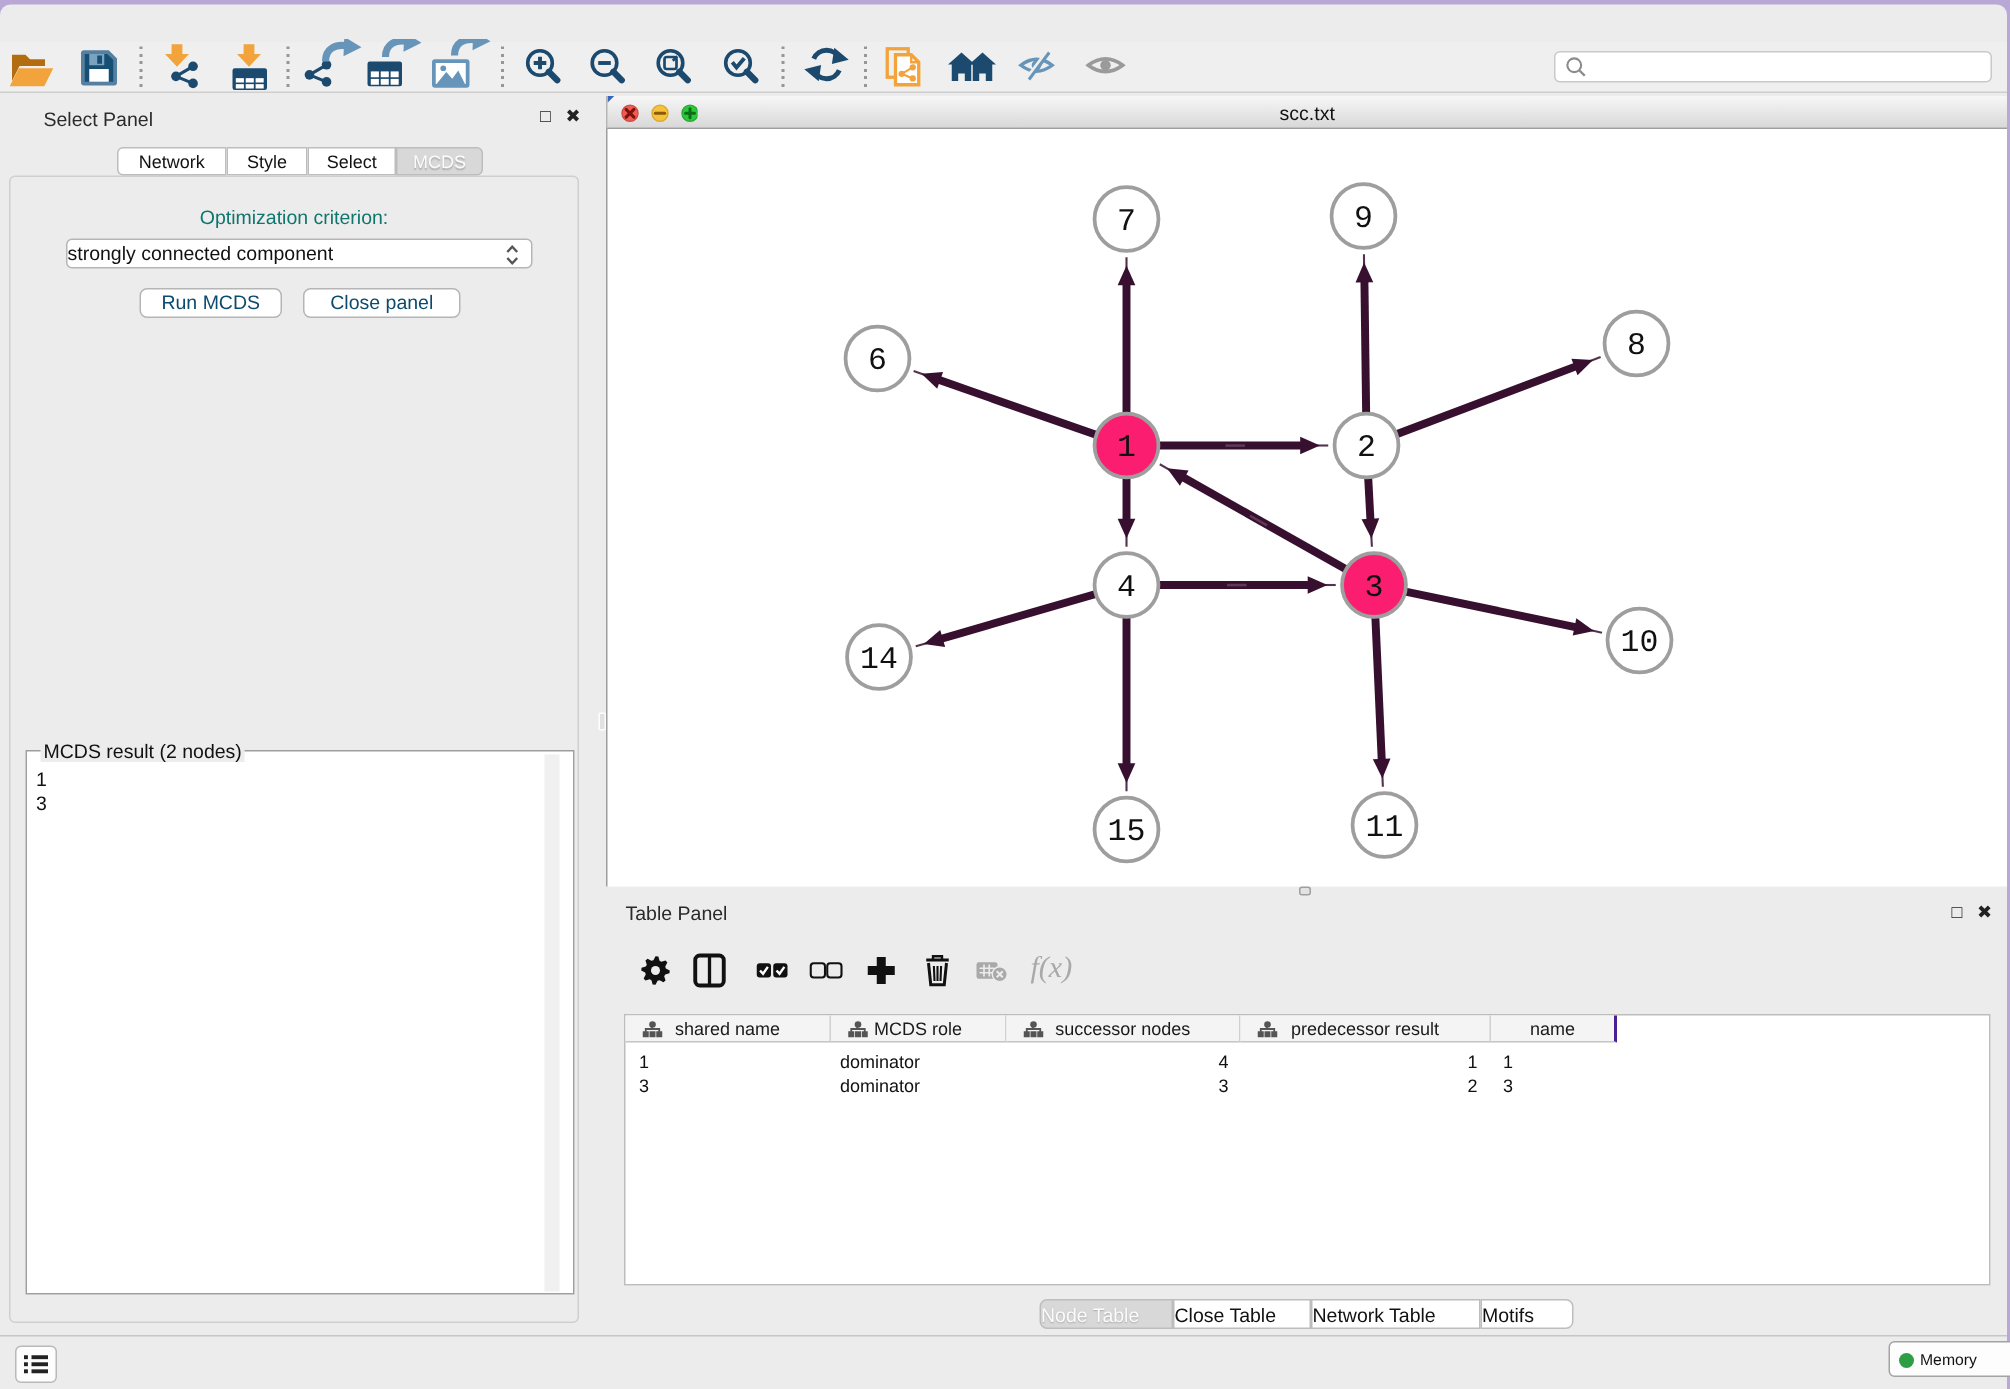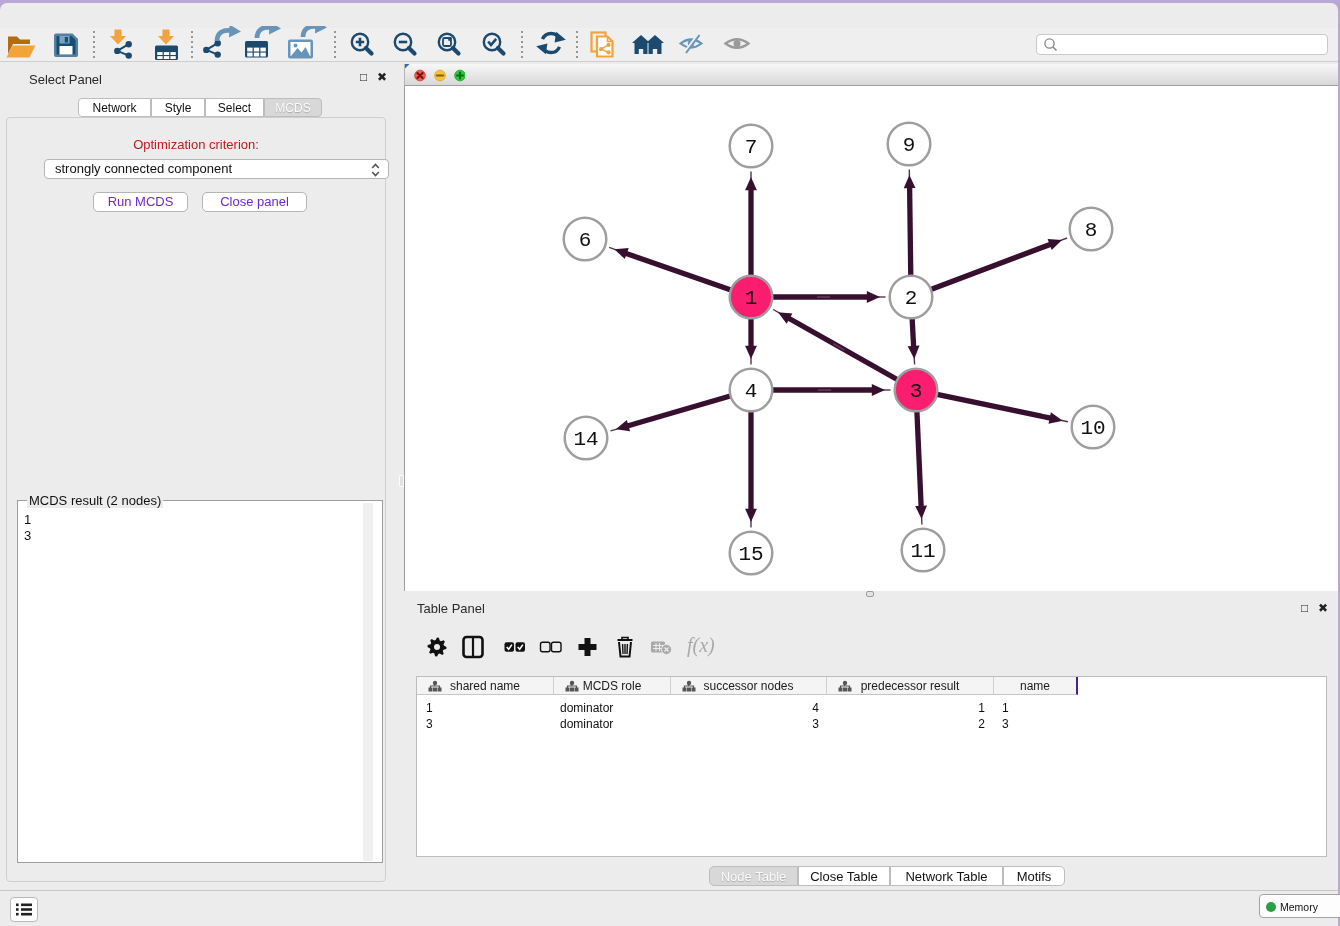--- a/index.html
+++ b/index.html
@@ -26,26 +26,26 @@
   background:#ececec; }
 #cpanel-title { position:absolute; left:29px; top:10px; font-size:13px; color:#2a2a2a; }
 .wbtn { position:absolute; font-size:12px; color:#222; }
 #cp-tabs { position:absolute; left:78px; top:36px; height:19px; }
 .tab { position:absolute; top:0; height:19px; background:#fff;
   border:1px solid #bdbdbd; font-size:12px; color:#111; text-align:center;
   line-height:18px; }
 #cp-content { position:absolute; left:6px; top:55px; width:380px; height:765px;
   border:1px solid #cfcfcf; border-radius:4px; background:#ececec; }
 #opt-label { position:absolute; left:0; top:75px; width:392px; text-align:center;
-  font-size:13px; color:#b91c1c; }
-#opt-select { position:absolute; left:44px; top:97px; width:345px; height:20px;
+  font-size:13px; color:#0f766e; }
+#opt-select { position:absolute; left:44px; top:97px; width:311px; height:20px;
   background:#fff; border:1px solid #b5b5b5; border-radius:4px;
-  font-size:13px; color:#111; line-height:18px; padding-left:10px; }
+  font-size:13px; color:#111; line-height:18px; }
 .btn { position:absolute; top:130px; height:20px; background:#fff;
-  border:1px solid #b5b5b5; border-radius:5px; font-size:13px; color:#6d28d9;
+  border:1px solid #b5b5b5; border-radius:5px; font-size:13px; color:#0c4a6e;
   text-align:center; line-height:18px; }
 #mcds-box { position:absolute; left:17px; top:438px; width:366px; height:363px;
   background:#fff; border:1px solid #9e9e9e; }
 #mcds-legend { position:absolute; left:9px; top:-8px; background:#ececec;
   font-size:13px; color:#111; padding:0 2px; }
 #mcds-text { position:absolute; left:6px; top:11px; font-size:13px; color:#111; line-height:16px; }
 #mcds-scroll { position:absolute; right:9px; top:2px; width:10px; height:358px; background:#f0f0f0; }
 
 #netwin { position:absolute; left:404px; top:61px; width:934px; height:531px; }
 #net-titlebar { position:absolute; left:0; top:0; width:100%; height:22px;
@@ -61,21 +61,21 @@
 #tp-title { position:absolute; left:13px; top:3px; font-size:13px; color:#2a2a2a; }
 #tp-toolbar { position:absolute; left:0; top:25px; width:100%; height:39px; }
 #tp-table { position:absolute; left:12px; top:78px; width:911px; height:181px;
   background:#fff; border:1px solid #bdbdbd; }
 .th { position:absolute; top:0; height:18px; background:#f4f4f4;
   border-right:1px solid #d0d0d0; border-bottom:1px solid #c6c6c6;
   font-size:12px; color:#1a1a1a; text-align:center; line-height:18px; }
 .td { position:absolute; font-size:12px; color:#111; height:16px; line-height:16px; }
 #tp-tabs { position:absolute; left:289px; top:268px; height:20px; }
 .btab { position:absolute; top:0; height:20px; border:1px solid #bdbdbd;
-  background:#fff; font-size:13px; color:#111; text-align:center; line-height:19px;margin-left:16px; }
+  background:#fff; font-size:13px; color:#111; line-height:19px; }
 
 #statusbar { position:absolute; left:0; top:887px; width:1338px; height:36px;
   background:#ececec; border-top:1px solid #c6c6c6; }
 #list-btn { position:absolute; left:10px; top:6px; width:28px; height:25px;
   background:#fdfdfd; border:1px solid #b9b9b9; border-radius:4px; }
 #mem-btn { position:absolute; left:1259px; top:3px; width:87px; height:24px;
   background:#fdfdfd; border:1px solid #a3a3a3; border-radius:4px;
   font-size:10.5px; color:#111; overflow:hidden; }
 </style>
 </head>
@@ -210,20 +210,21 @@
     <div id="net-titlebar">
       <svg width="60" height="22" viewBox="0 0 60 22" style="position:absolute;left:0;top:0">
         <path d="M0 0 L4.5 0 L0 4.5 Z" fill="#3565c0"></path>
         <circle cx="15" cy="11.5" r="5.4" fill="#f15b52" stroke="#cf4a42" stroke-width="0.8"></circle>
         <path d="M12.4 8.9 L17.6 14.1 M17.6 8.9 L12.4 14.1" stroke="#7e120e" stroke-width="2.1" stroke-linecap="round"></path>
         <circle cx="35" cy="11.5" r="5.4" fill="#f5c33b" stroke="#d9a72b" stroke-width="0.8"></circle>
         <path d="M31.9 11.5 L38.1 11.5" stroke="#8c5a09" stroke-width="2.1" stroke-linecap="round"></path>
         <circle cx="55" cy="11.5" r="5.4" fill="#2dc73d" stroke="#27a834" stroke-width="0.8"></circle>
         <path d="M52 11.5 L58 11.5 M55 8.5 L55 14.5" stroke="#0c6e15" stroke-width="2" stroke-linecap="round"></path>
       </svg>
+      <div id="net-title">scc.txt</div>
     </div>
     <div id="canvas">
       <svg width="934" height="505" viewBox="0 0 934 505" font-family="Liberation Mono, monospace" style="transform:translateZ(0)">
 <g stroke="#38102f" stroke-width="5.3" fill="#38102f">
 <line x1="346.0" y1="93.0" x2="346.0" y2="85.5" stroke-width="1.4" opacity="0.85"></line>
 <line x1="346.0" y1="192.0" x2="346.0" y2="102.2"></line>
 <polygon stroke="none" points="346.0,91.0 351.9,104.2 340.1,104.2"></polygon>
 <line x1="211.2" y1="163.9" x2="204.1" y2="161.4" stroke-width="1.4" opacity="0.85"></line>
 <line x1="328.1" y1="204.7" x2="219.8" y2="166.9"></line>
 <polygon stroke="none" points="209.3,163.2 223.7,162.0 219.8,173.1"></polygon>

